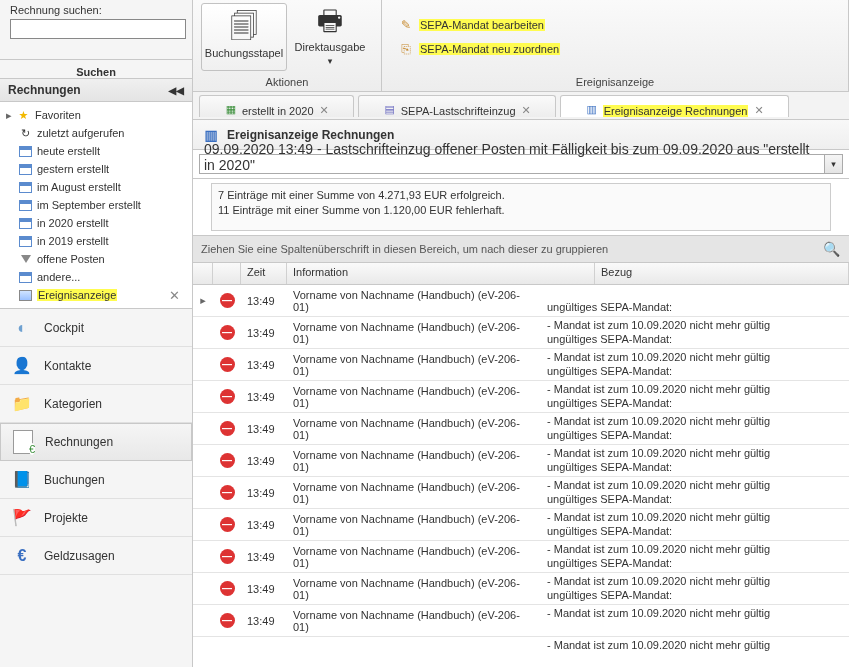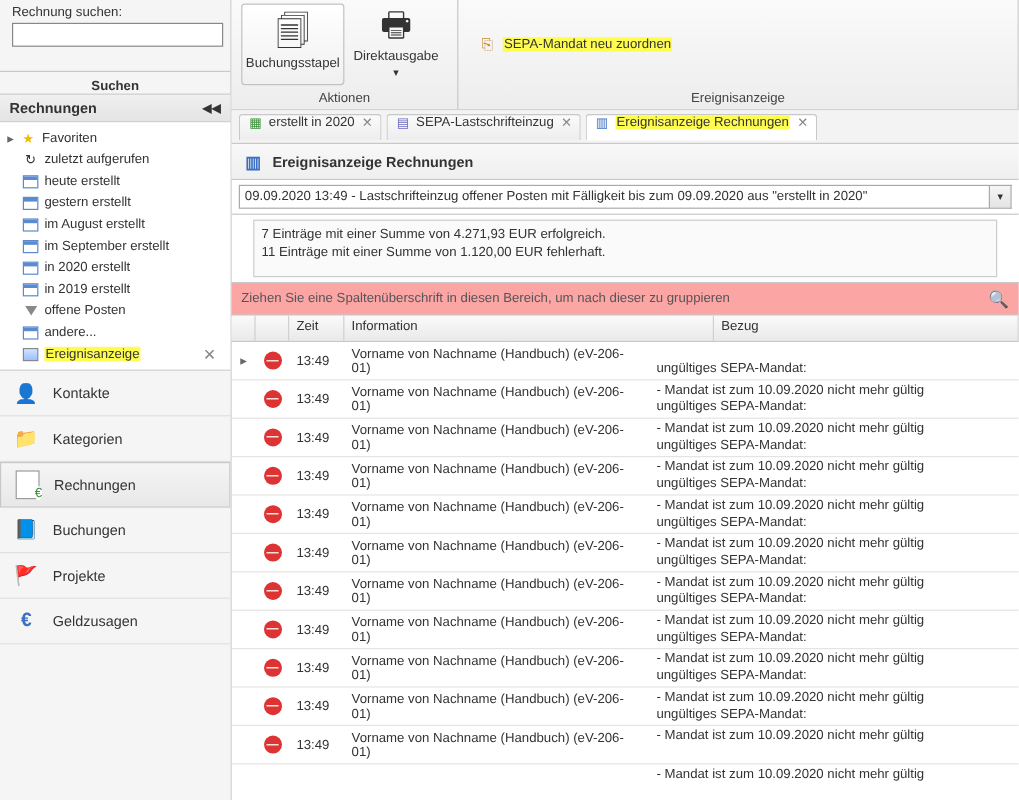--- a/index.html
+++ b/index.html
@@ -53,38 +53,38 @@
 .rbtn.sel { background: linear-gradient(#fff,#f0f0f0); border:1px solid #c2c2c2; border-radius:3px; }
 .rbtn .big-ico { font-size: 28px; height: 34px; display:flex; align-items:center; }
 .rbtn .cap { text-align:center; line-height:1.2; }
 .menu-col { display:flex; flex-direction:column; gap:4px; padding: 4px; }
 .menu-item-r { display:flex; align-items:center; height:20px; padding:0 4px; cursor:pointer; }
 .menu-item-r .small-ico { width:16px; height:16px; margin-right:5px; display:inline-flex; align-items:center; justify-content:center; font-size:12px; }
 .edit-ico::before{content:"✎";color:#c78a2e;}
 .assign-ico::before{content:"⎘";color:#c78a2e;}
 
 .tabstrip { display:flex; align-items:center; height:28px; border-bottom:1px solid #c8c8c8; background:#f3f3f3; gap:4px; padding-left:6px; }
-.tab { display:flex; align-items:flex-start; height:22px; padding:0 6px; border:1px solid #c8c8c8; border-bottom:none; background:linear-gradient(#fafafa,#ededed); border-radius:3px 3px 0 0; font-size:11px; cursor:pointer; }
+.tab { display:flex; align-items:flex-end; height:22px; padding:0 24px; border:1px solid #c8c8c8; border-bottom:none; background:linear-gradient(#fafafa,#ededed); border-radius:3px 3px 0 0; font-size:11px; cursor:pointer; }
 .tab.sel { background:#fff; }
 .tab .ticox { width:14px;height:14px;margin-right:4px;display:inline-flex;align-items:center;justify-content:center;font-size:11px; }
 .tab .close { margin-left:6px;color:#888;font-size:11px; }
 .calgreen::before{content:"▦";color:#3a8f3a;}
 .sepaico::before{content:"▤";color:#6a6ac1;}
 .evico::before{content:"▥";color:#3a6fc1;}
 
 .view-header { display:flex; align-items:center; height:30px; padding:0 8px; border-bottom:1px solid #c8c8c8; background:linear-gradient(#f8f8f8,#efefef); font-weight:bold; font-size:12px; }
 .view-header .ico { width:20px;height:20px;margin-right:6px;display:inline-flex;align-items:center;justify-content:center;font-size:14px;color:#3a6fc1; }
 
 .drop-row { display:flex; align-items:center; padding:4px 6px; border-bottom:1px solid #c8c8c8; }
-.dropdown { flex:1; border:1px solid #aaa; background:#fff; height:20px; display:flex; align-items:center; padding:0 4px; font-size:11px; }
+.dropdown { flex:1; border:1px solid #aaa; background:#fff; height:20px; display:flex; align-items:flex-end; padding:0 4px; font-size:14px; }
 .dropdown-btn { width:18px; height:20px; border:1px solid #aaa; border-left:none; background:linear-gradient(#f5f5f5,#e4e4e4); display:flex; align-items:center; justify-content:center; cursor:pointer; font-size:9px; }
 
 .summary-box { border:1px solid #ccc; margin:4px 18px; padding:4px 6px; height:48px; font-size:11px; line-height:1.35; overflow:auto; background:#fafafa; }
 
-.group-row { display:flex; align-items:center; justify-content:space-between; height:28px; padding:0 8px; color:#555; font-size:11px; background:#fca5a5; border-top:1px solid #c8c8c8; border-bottom:1px solid #c8c8c8; }
+.group-row { display:flex; align-items:center; justify-content:space-between; height:28px; padding:0 8px; color:#555; font-size:11px; background:#e5e5e5; border-top:1px solid #c8c8c8; border-bottom:1px solid #c8c8c8; }
 .search-ico { font-size:14px; }
 
 .grid-header { display:flex; height:22px; background:linear-gradient(#fafafa,#e9e9e9); border-bottom:1px solid #c8c8c8; }
 .gh { border-right:1px solid #d0d0d0; padding:3px 6px; font-size:11px; }
 .col-ind { width:20px; } .col-ico { width:28px; } .col-zeit { width:46px; } .col-bezug { width:254px; } .col-info { flex:1; }
 
 .grid-body { flex:1; overflow:auto; }
 .grow { display:flex; align-items:center; height:32px; border-bottom:1px solid #e4e4e4; font-size:11px; }
 .gc { padding:2px 6px; }
 .gc.col-ind { display:flex;align-items:center;justify-content:center;color:#666;}
@@ -176,20 +176,24 @@
               <span class="eventico"></span>
             </span>
             <span class="hl">Ereignisanzeige</span>
           </span>
         <span class="wrench">✕</span>
       </div>
     </div>
 
     <div class="nav-list">
       <div class="nav-item">
+          <span class="nav-ico ico-cockpit"></span>
+          <span>Cockpit</span>
+        </div>
+      <div class="nav-item">
           <span class="nav-ico ico-kontakte"></span>
           <span>Kontakte</span>
         </div>
       <div class="nav-item">
           <span class="nav-ico ico-kategorien"></span>
           <span>Kategorien</span>
         </div>
       <div class="nav-item sel">
           <span class="nav-ico">
             <span class="ico-rechnungen"></span>
@@ -223,20 +227,24 @@
             <span class="big-ico">🖶</span>
             <span class="cap"><span>Direktausgabe</span><br><span style="font-size:9px;">▾</span></span>
           </div>
         </div>
         <div class="ribbon-title">Aktionen</div>
       </div>
       <div class="ribbon-group" style="flex:1;">
         <div class="ribbon-body">
           <div class="menu-col">
             <div class="menu-item-r">
+                <span class="small-ico edit-ico"></span>
+                <span class="hl">SEPA-Mandat bearbeiten</span>
+              </div>
+            <div class="menu-item-r">
                 <span class="small-ico assign-ico"></span>
                 <span class="hl">SEPA-Mandat neu zuordnen</span>
               </div>
           </div>
         </div>
         <div class="ribbon-title">Ereignisanzeige</div>
       </div>
     </div>
 
     <div class="tabstrip">

